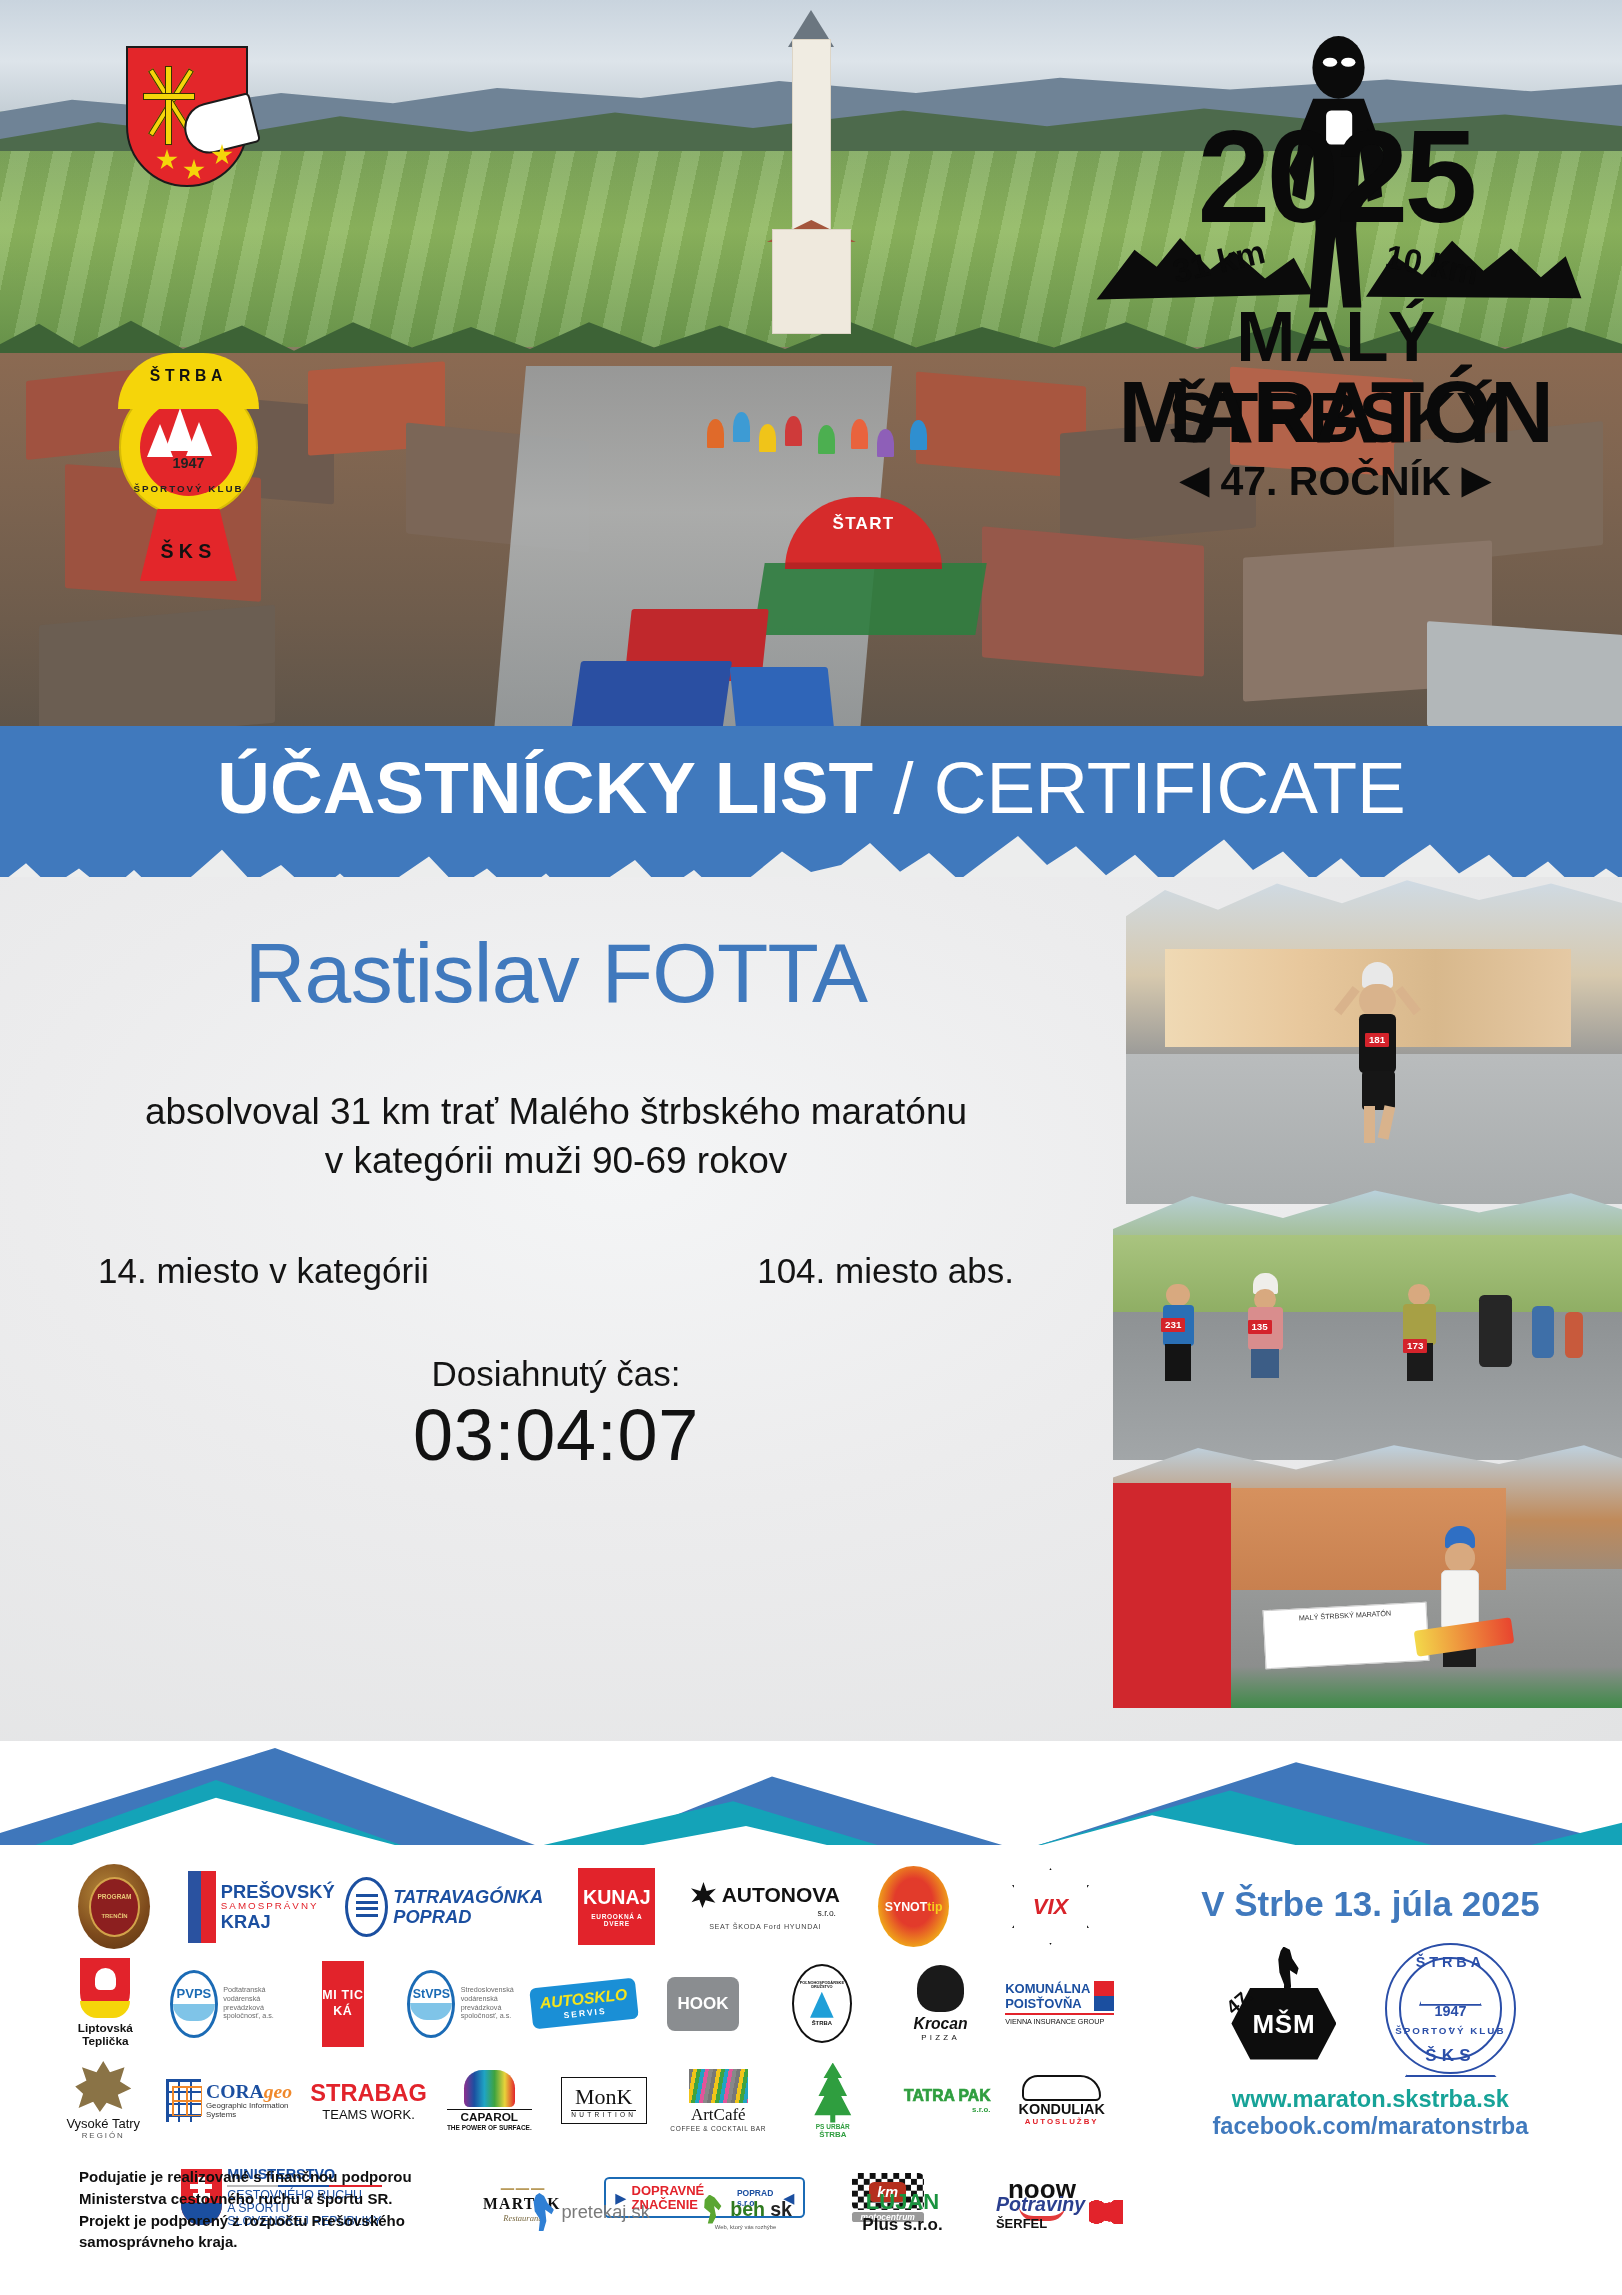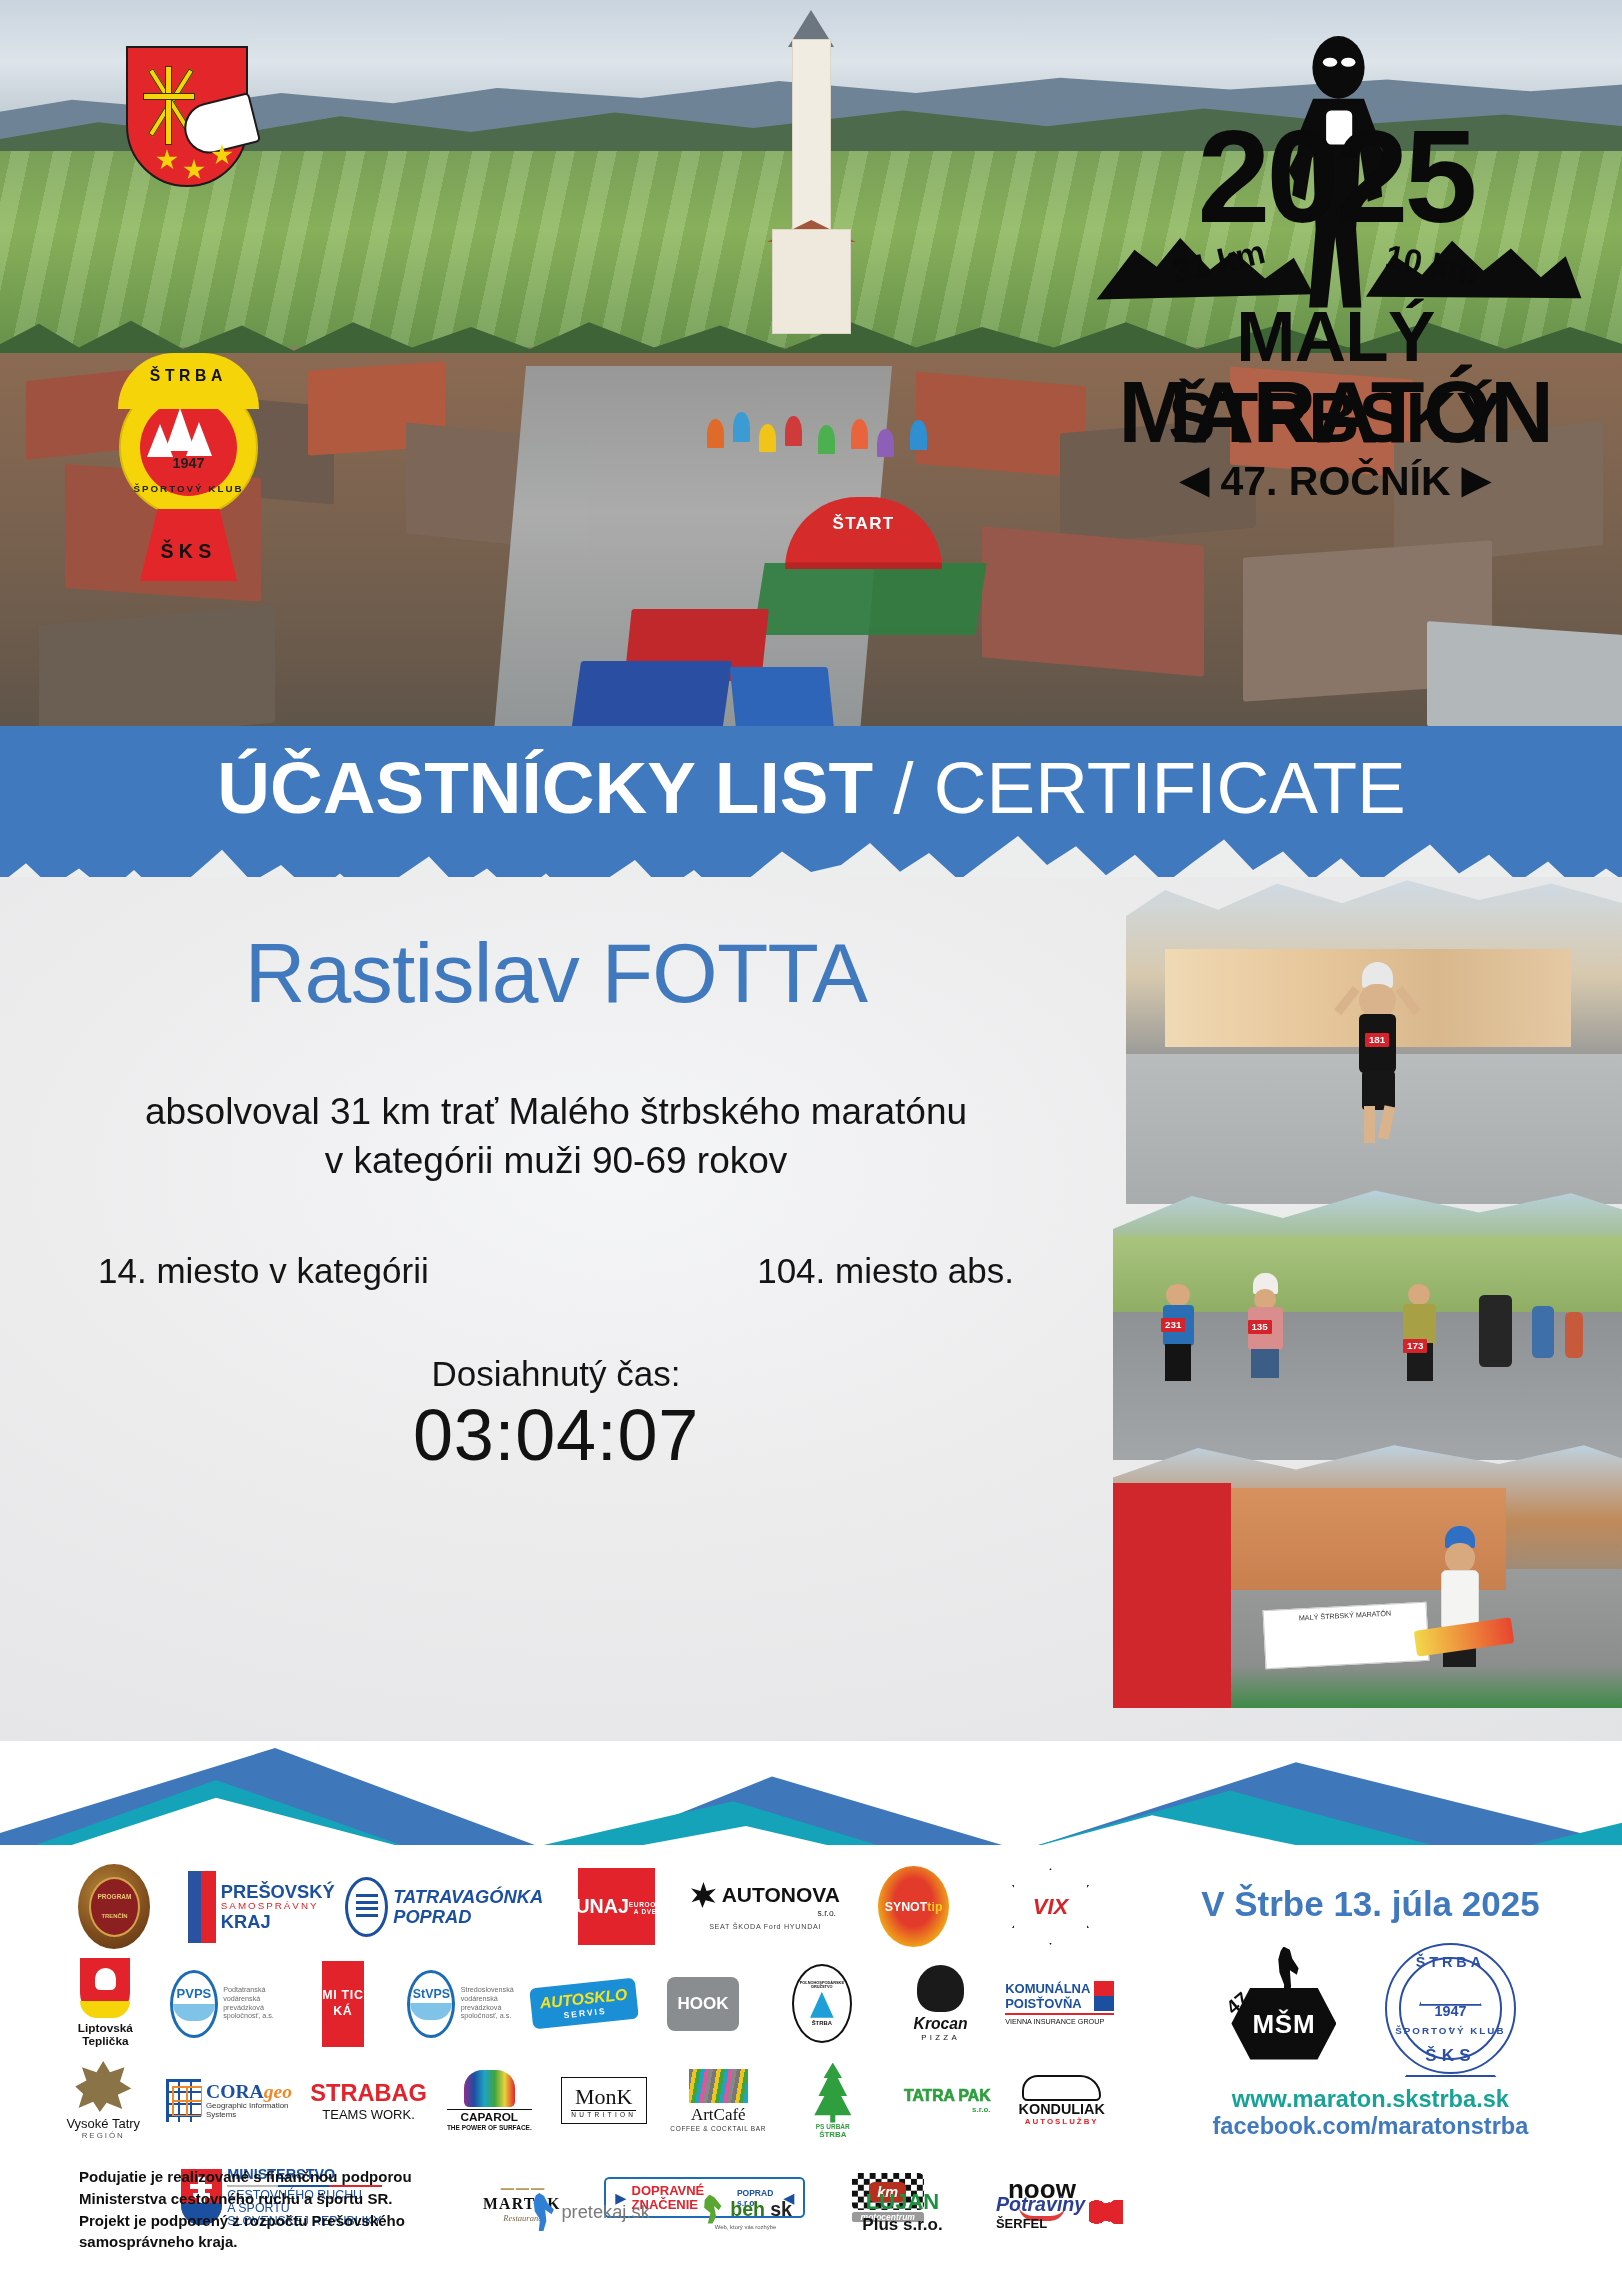--- a/index.html
+++ b/index.html
@@ -201,21 +201,21 @@
 
   .sponsorgrid { position:absolute; left:46px; top:13px; width:1073px; }
   .srow { display:flex; align-items:center; justify-content:space-between; height:97px; }
   .slot { flex:1; display:flex; align-items:center; justify-content:center; height:92px;
     padding:0 5.2px; }
   .lg { display:flex; align-items:center; gap:5.2px; }
   .lg-txt { line-height:1.05; }
 
   
   .redbox { background:#e2232b; color:#fff; font-weight:bold; text-align:center;
-    display:flex; flex-direction:row; align-items:center; justify-content:center; }
+    display:flex; flex-direction:column; align-items:center; justify-content:center; }
   .ovalblue { border:3.3px solid #1b6bb5; border-radius:50%; display:flex;
     align-items:center; justify-content:center; background:#fff; }
   .tinynote { font-size:7.2px; color:#6b6b6b; line-height:1.2; }
 
   .rightcol { position:absolute; right:23.6px; top:6.5px; width:458px; text-align:center; }
   .eventdate { color:#4079bd; font-size:35px; font-weight:bold; margin-top:32px; }
   .clublogos { display:flex; justify-content:center; align-items:center; gap:42px; margin-top:19.6px; }
   .msm { width:118px; height:124px; position:relative; }
   .msm .diamond { position:absolute; left:6.5px; top:41px; width:105px; height:72px;
     background:#0d0d0d; clip-path:polygon(0 50%,18% 0,82% 0,100% 50%,82% 100%,18% 100%); }

